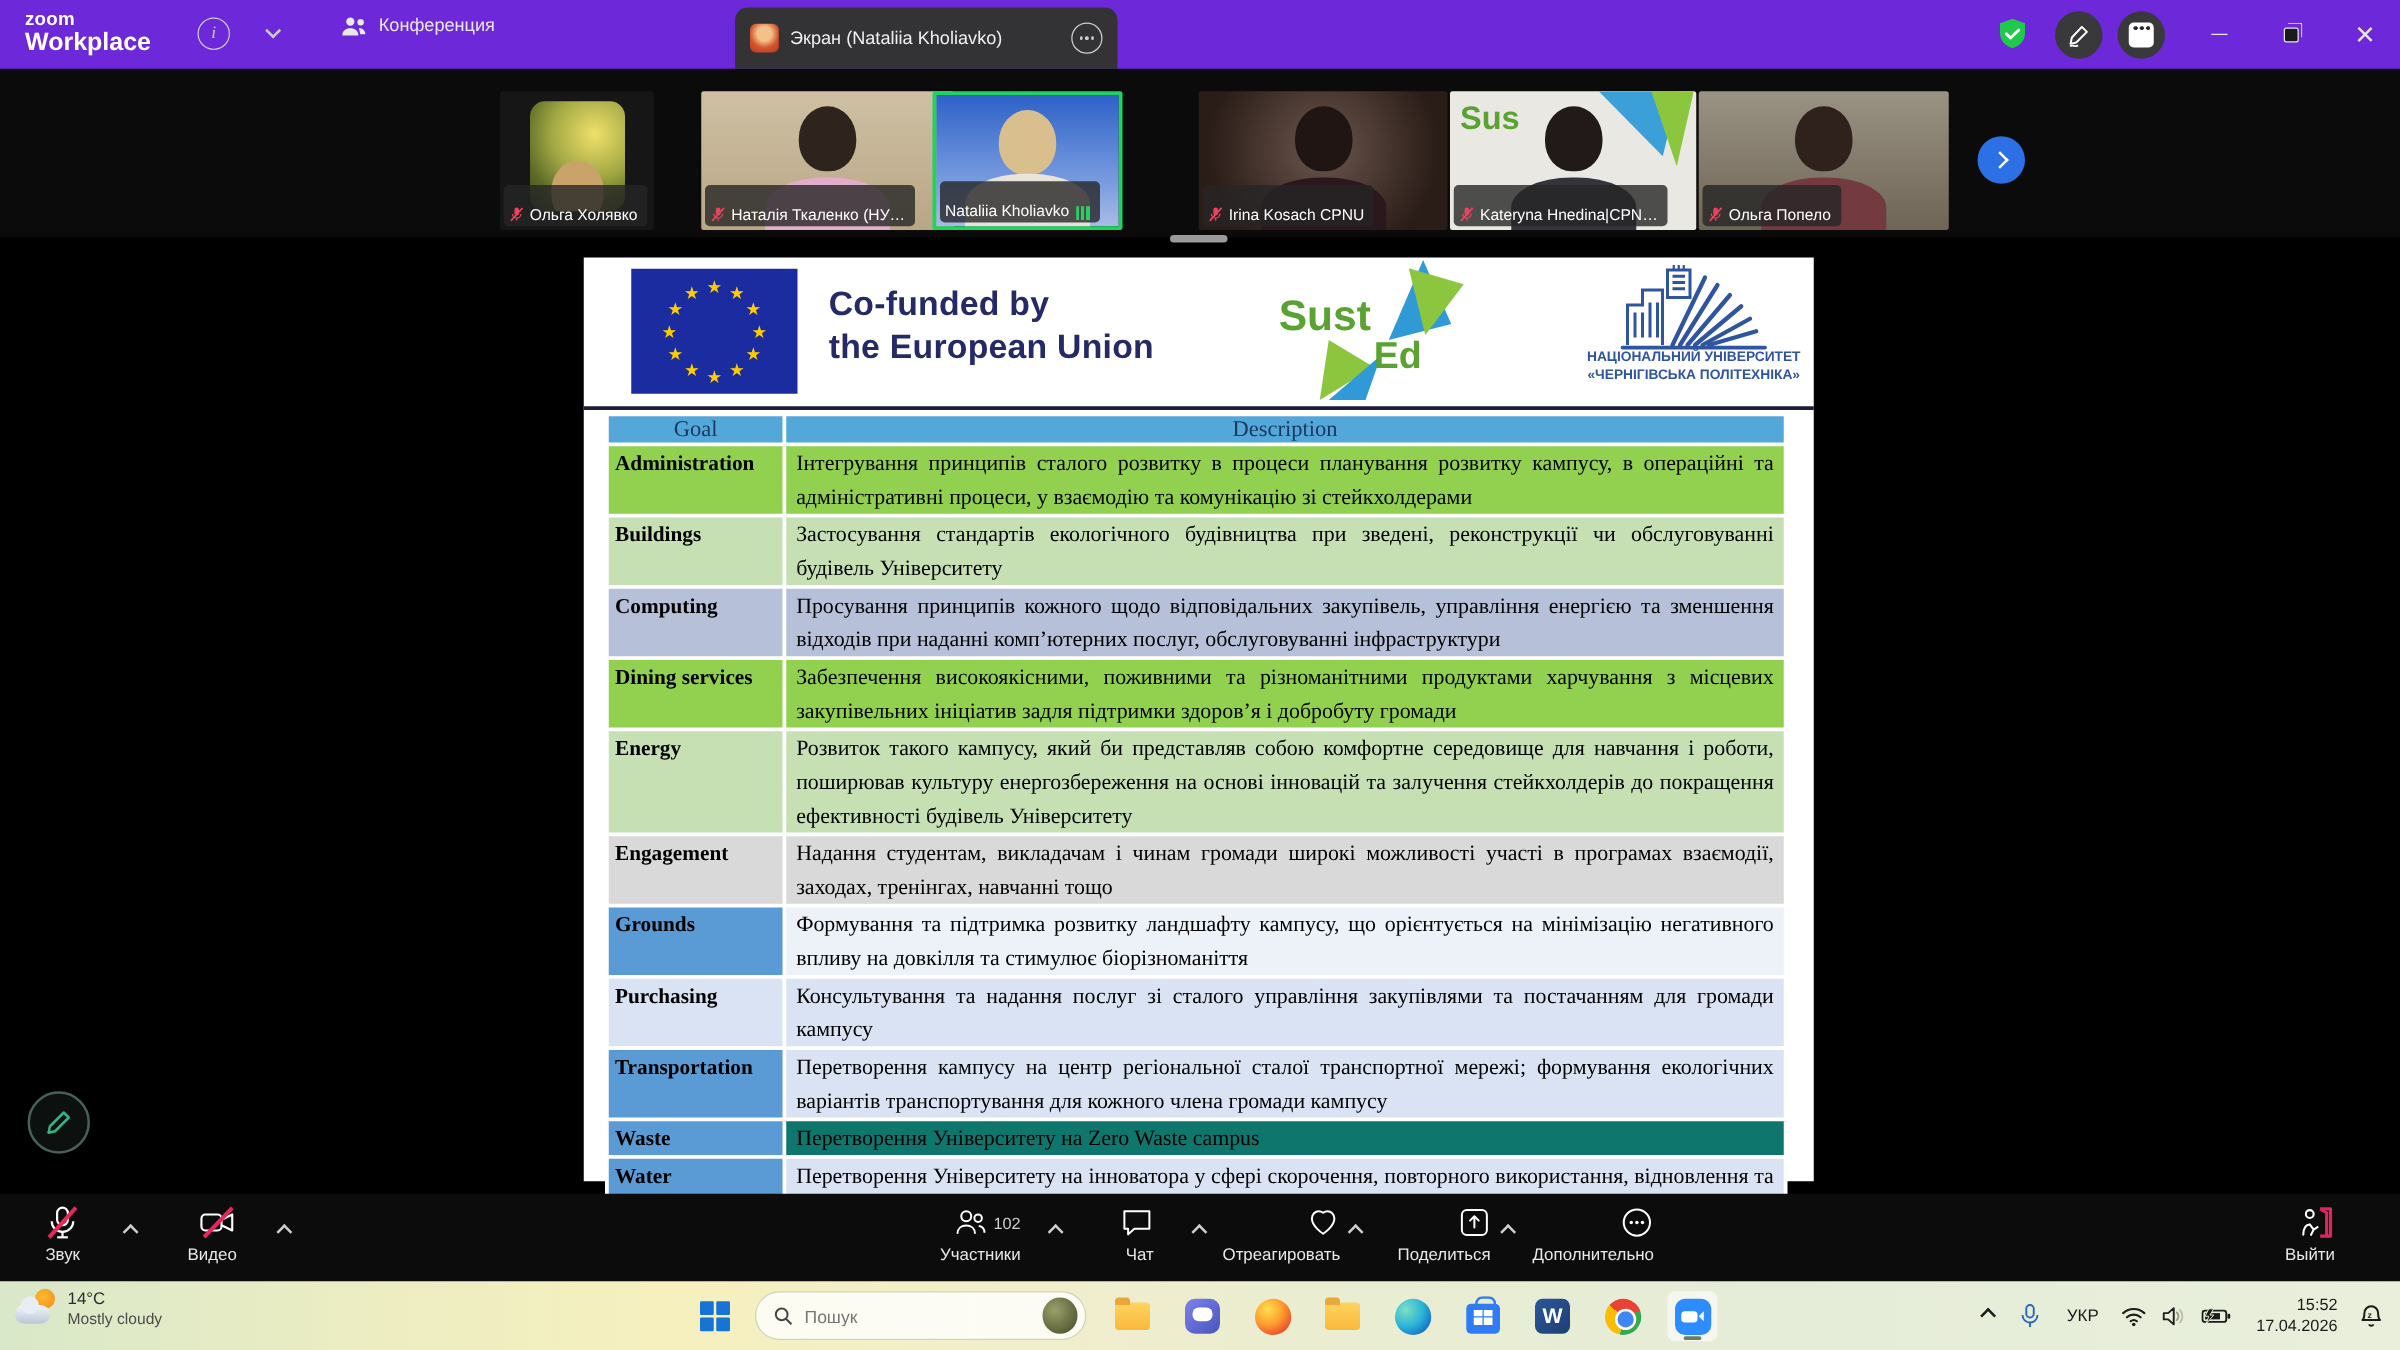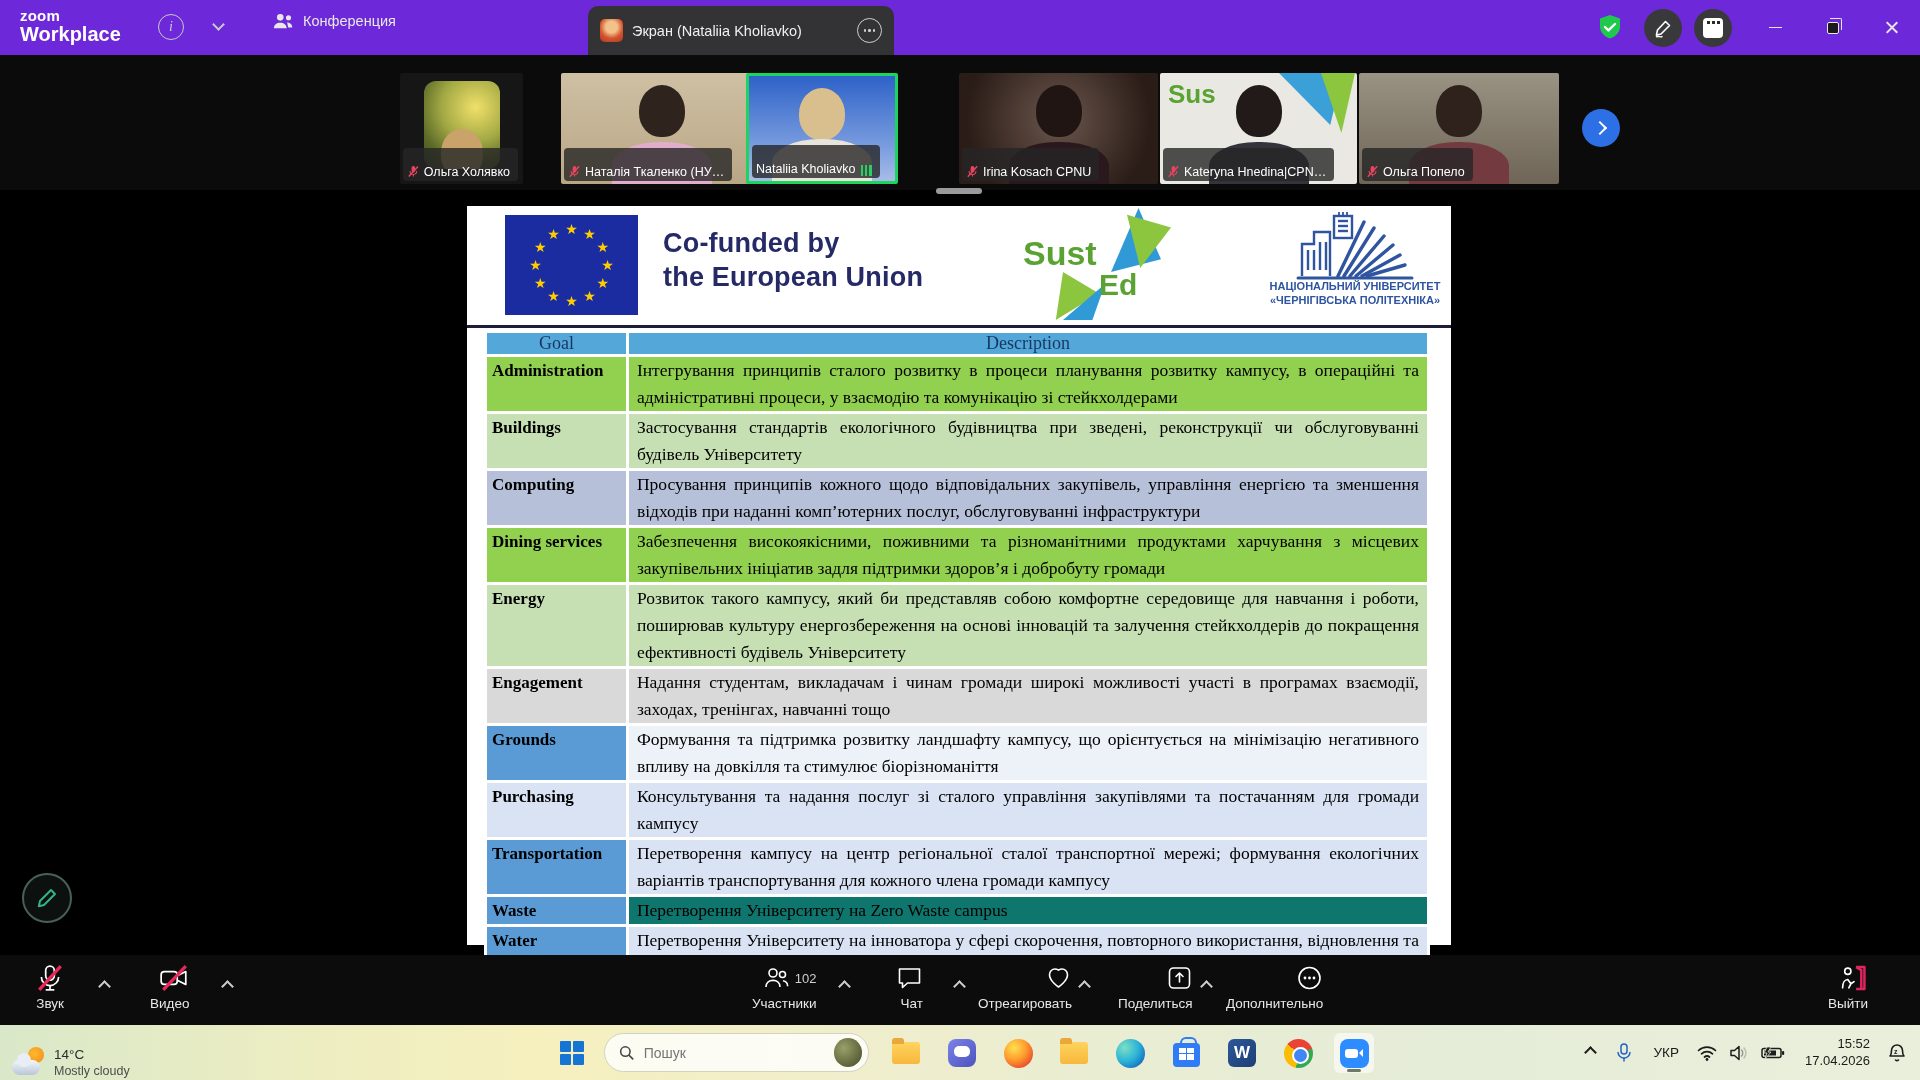--- a/index.html
+++ b/index.html
@@ -101,21 +101,21 @@
   .zlabel{font-size:13.5px;white-space:nowrap}
   .zicon{height:30px;display:flex;align-items:center;justify-content:center}
   .zchev{position:absolute;top:22px}
   .zchev .chev{border-color:#cfcfcf}
   .count{font-size:13px;color:#cfcfcf;margin-left:5px}
   #annotate-btn{position:absolute;left:22px;top:873px;width:50px;height:50px;border-radius:50%;border:2px solid #48605a;background:rgba(14,20,18,.85);display:flex;align-items:center;justify-content:center;z-index:31}
 
   
   #taskbar{position:absolute;left:0;top:1025px;width:1920px;height:55px;z-index:40;
     background:linear-gradient(90deg,#d9e8c9 0%,#ecedc2 15%,#f6f0be 28%,#f1eecb 42%,#e9edd2 58%,#e5ecd8 75%,#e9efda 100%)}
-  #weather{position:absolute;left:12px;top:22px;display:flex;align-items:flex-start;gap:8px;color:#2c2c2c}
+  #weather{position:absolute;left:12px;top:6px;display:flex;align-items:flex-start;gap:8px;color:#2c2c2c}
   .wx-icon{position:relative;width:34px;height:30px}
   .wx-sun{position:absolute;right:2px;top:0;width:16px;height:16px;border-radius:50%;background:radial-gradient(circle at 40% 40%,#ffb92e,#f28a1c)}
   .wx-cloud{position:absolute;left:0;bottom:2px;width:28px;height:15px;border-radius:10px;background:linear-gradient(180deg,#f4f7fb,#b9c6d8)}
   .wx-cloud::before{content:"";position:absolute;left:5px;top:-7px;width:14px;height:14px;border-radius:50%;background:#e9eef6}
   #weather .wt{font-size:13.5px;line-height:1.25}
   #weather .wc{font-size:12.5px;color:#4c4c4c}
   #start-btn{position:absolute;left:560px;top:16px;width:24px;height:24px;display:grid;grid-template-columns:11px 11px;grid-template-rows:11px 11px;gap:2px}
   #start-btn i{background:#1574d4;border-radius:1px}
   #search-pill{position:absolute;left:604px;top:8px;width:265px;height:39px;border-radius:20px;background:rgba(255,255,255,.8);border:1px solid #cfd5bd;display:flex;align-items:center;padding:0 6px 0 14px;gap:9px}
   #search-pill input{border:none;outline:none;background:transparent;font-size:14px;color:#3a3a3a;flex:1;font-family:"Liberation Sans",sans-serif}

